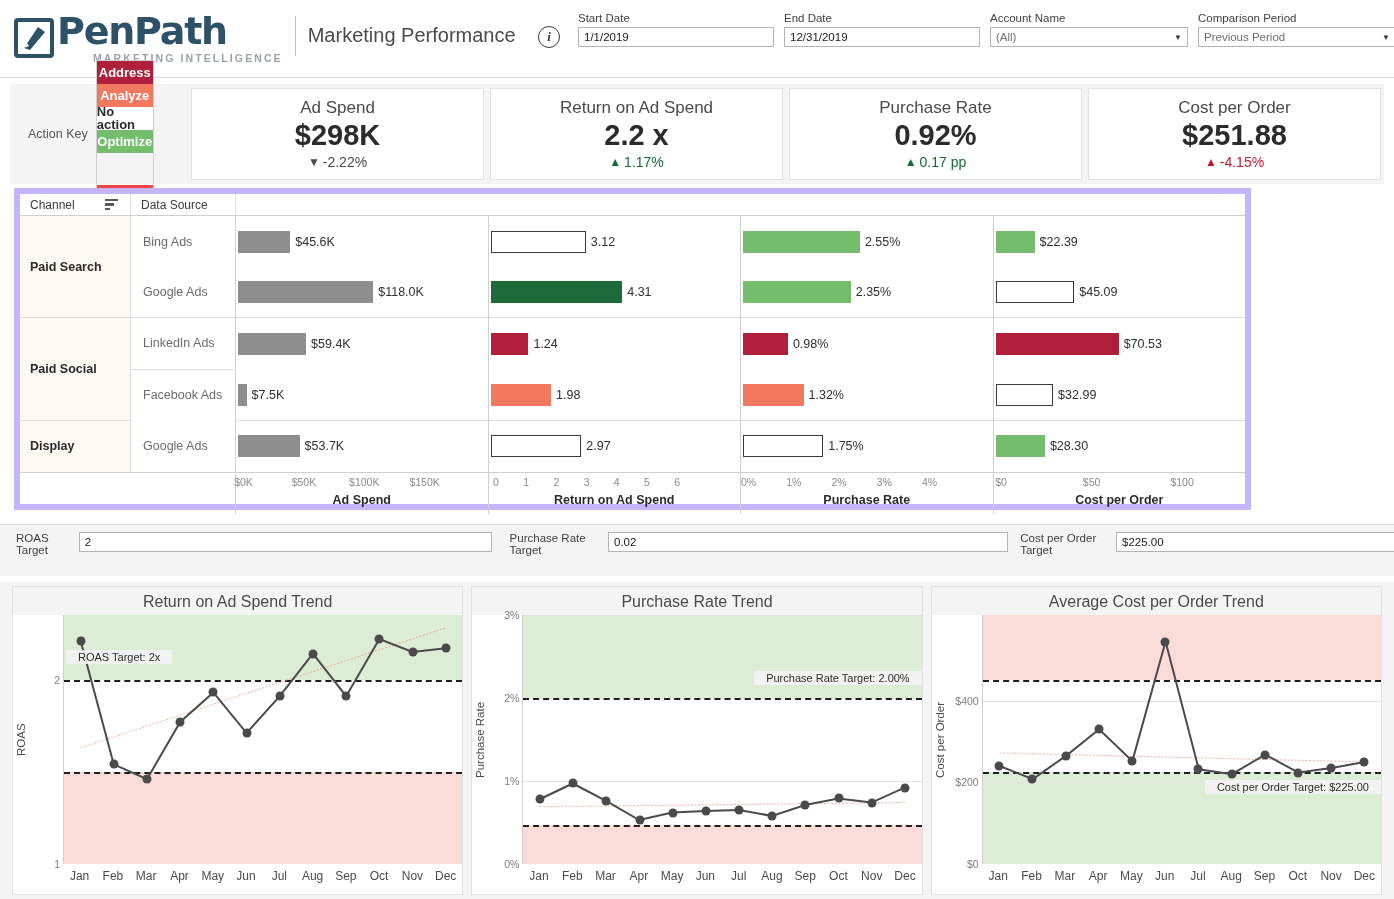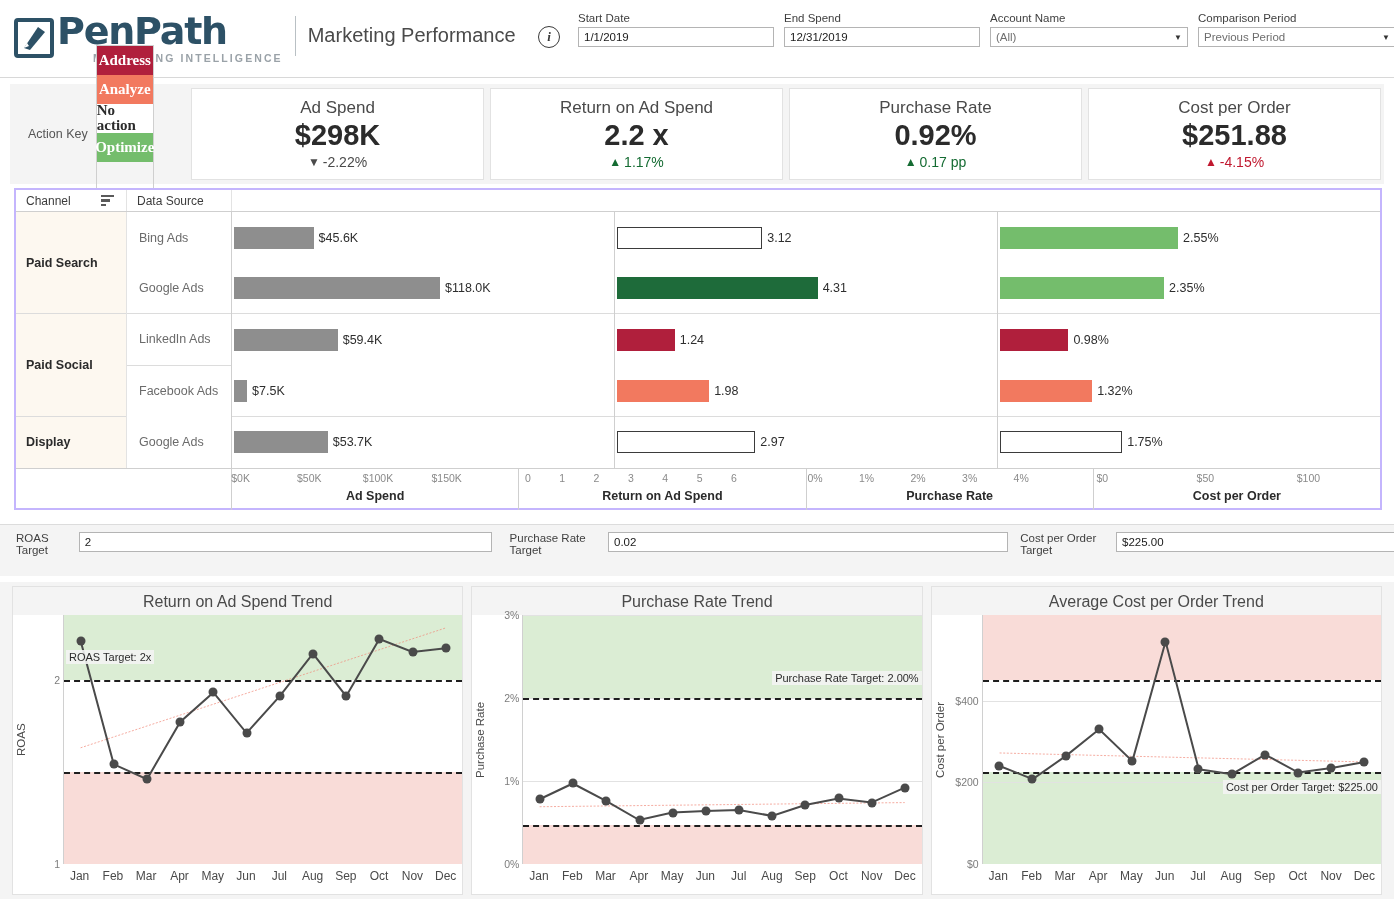--- a/index.html
+++ b/index.html
@@ -62,36 +62,36 @@
   .kpi-strip {
     position:absolute; left:10px; top:84px; width:1374px; height:100px;
     background:#f4f4f4; display:flex; align-items:stretch;
   }
   .action-key {
     width:178px; display:flex; align-items:center; gap:8px; padding-left:18px;
   }
   .ak-label { font-size:12.5px; color:#555; }
   .ak-stack { width:58px; border:1px solid #cfcfcf; }
   .ak-band {
-    height:29px; display:flex; align-items:center; justify-content:center;
-    font-size:15px; font-weight:bold; line-height:1;font-family:Liberation Serif, serif;
+    height:23px; display:flex; align-items:center; justify-content:center;
+    font-size:13px; font-weight:bold; line-height:1;
   }
   .kpi-card {
     flex:1; background:#ffffff; border:1px solid #e2e2e2; margin:4px 3px;
     display:flex; flex-direction:column; align-items:center; justify-content:center;
   }
   .kpi-title { font-size:17px; color:#4a4a4a; margin-bottom:2px; }
   .kpi-value { font-size:29px; font-weight:bold; color:#2b2b2b; line-height:1.08; }
   .kpi-delta { font-size:14px; margin-top:3px; display:flex; align-items:center; gap:3px; }
   .tri { font-size:12px; line-height:1; }
 
   
   .table-panel {
-    position:absolute; left:14px; top:188px; width:1368px; height:322px;
-    background:#fff; border:2px solid #c4b5fd;
+    position:absolute; left:14px; top:188px; width:1237px; height:322px;
+    background:#fff; border:6px solid #c4b5fd;
   }
   .tbl-head {
     height:22px; display:flex; border-bottom:1px solid #cfcfcf; align-items:center;
   }
   .th {
     font-size:12px; color:#3c3c3c; display:flex; align-items:center;
     padding-left:10px; height:100%;
   }
   .th.channel { width:110px; justify-content:space-between; padding-right:12px; }
   .th.source { width:105px; border-left:1px solid #e3e3e3; }
@@ -183,21 +183,21 @@
     transform:translateY(-50%); white-space:nowrap;
   }
   .plot { flex:1; position:relative; background:#ffffff; overflow:hidden;
           border-left:1px solid #d0d0d0; }
   .band { position:absolute; left:0; right:0; }
   .band.good { background:#dbedd4; }
   .band.bad  { background:#f9dcd8; }
   .tline { position:absolute; left:0; right:0; height:0; border-top:2px dashed #1e1e1e; }
   .tlabel {
     position:absolute; font-size:11px; color:#2b2b2b;
-    background:rgba(244,244,244,0.88); padding:1px 3px; white-space:nowrap;
+    background:rgba(244,244,244,0.88); padding:1px 12px; white-space:nowrap;
   }
   .x-axis { height:30px; display:flex; }
   .x-spacer { width:50px; }
   .x-labels { flex:1; position:relative; }
   .x-lab {
     position:absolute; top:5px; font-size:12px; color:#4a4a4a;
     transform:translateX(-50%); white-space:nowrap;
   }
   svg.series { position:absolute; inset:0; width:100%; height:100%; }
 </style>
@@ -220,21 +220,21 @@
   <div class="app-title">Marketing Performance</div>
 
   <div class="info-icon">i</div>
 
   <div class="filters">
     <div class="filter">
       <div class="filter-label">Start Date</div>
       <div class="filter-box w196">1/1/2019</div>
     </div>
     <div class="filter">
-      <div class="filter-label">End Spend</div>
+      <div class="filter-label">End Date</div>
       <div class="filter-box w196">12/31/2019</div>
     </div>
     <div class="filter">
       <div class="filter-label">Account Name</div>
       <div class="filter-box w198 dd">
         <span>(All)</span>
         <span class="caret">▼</span>
       </div>
     </div>
     <div class="filter">
@@ -381,20 +381,42 @@
             <div class="bar" style="width: 18.0075%; background: rgb(176, 31, 60); border-color: rgb(176, 31, 60);"></div>
             <span class="bar-val">0.98%</span>
           </div>
           <div class="bar-cell sep">
             <div class="bar" style="width: 24.255%; background: rgb(242, 121, 95); border-color: rgb(242, 121, 95);"></div>
             <span class="bar-val">1.32%</span>
           </div>
           <div class="bar-cell">
             <div class="bar" style="width: 32.1562%; background: rgb(255, 255, 255); border-color: rgb(59, 59, 59);"></div>
             <span class="bar-val">1.75%</span>
+          </div>
+        </div>
+        <div class="metric-col">
+          <div class="bar-cell">
+            <div class="bar" style="width: 15.673%; background: rgb(116, 189, 108); border-color: rgb(116, 189, 108);"></div>
+            <span class="bar-val">$22.39</span>
+          </div>
+          <div class="bar-cell sep">
+            <div class="bar" style="width: 31.563%; background: rgb(255, 255, 255); border-color: rgb(59, 59, 59);"></div>
+            <span class="bar-val">$45.09</span>
+          </div>
+          <div class="bar-cell">
+            <div class="bar" style="width: 49.371%; background: rgb(176, 31, 60); border-color: rgb(176, 31, 60);"></div>
+            <span class="bar-val">$70.53</span>
+          </div>
+          <div class="bar-cell sep">
+            <div class="bar" style="width: 23.093%; background: rgb(255, 255, 255); border-color: rgb(59, 59, 59);"></div>
+            <span class="bar-val">$32.99</span>
+          </div>
+          <div class="bar-cell">
+            <div class="bar" style="width: 19.81%; background: rgb(116, 189, 108); border-color: rgb(116, 189, 108);"></div>
+            <span class="bar-val">$28.30</span>
           </div>
         </div>
       </div>
   </div>
 
   <div class="axis-row">
     <div class="axis-spacer"></div>
     <div id="axis-cols" style="flex:1; display:flex;">
         <div class="axis-col">
           <div class="axis-ticks">

